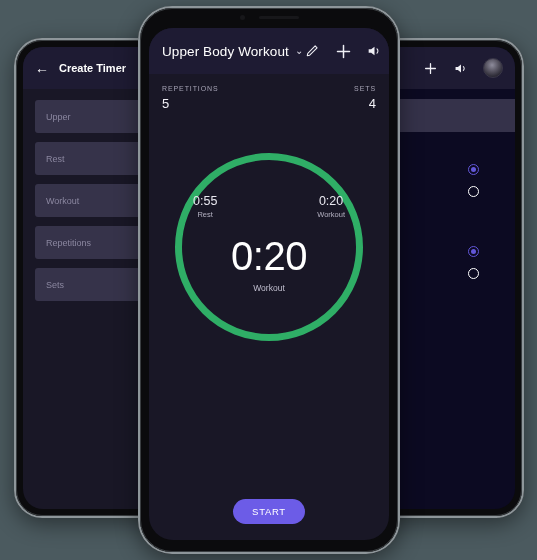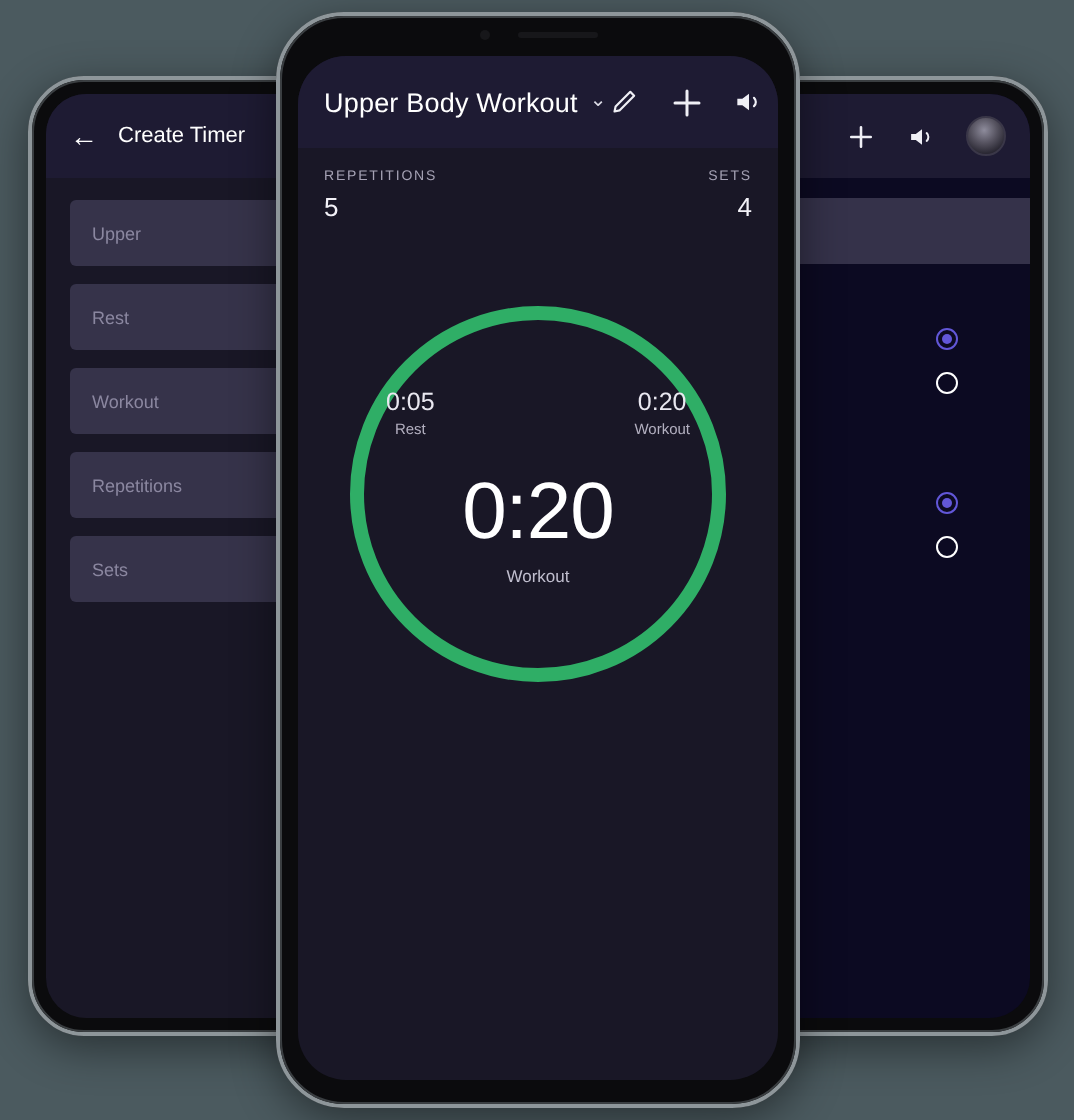--- a/index.html
+++ b/index.html
@@ -74,21 +74,21 @@
   .start-wrap { position:absolute; left:0; right:0; bottom:16px; display:flex;
                 justify-content:center; }
   .pill { background:#6c5ce7; color:#fff; border-radius:999px; border:none;
           font-family:"Liberation Sans", sans-serif; letter-spacing:.7px; cursor:pointer; }
   .btn-start { padding:7px 19px; font-size:9.5px; }
 
   
   .l-header { height:42px; background:#1e1b33; display:flex; align-items:center;
               padding:0 12px; gap:10px; }
   .l-back { color:#ffffff; font-size:14px; line-height:1; }
-  .l-title { color:#ffffff; font-size:11px; }
+  .l-title { color:#ffffff; font-size:11px;font-weight:bold; }
   .l-body { padding:11px 12px 0 12px; }
   .field { height:33px; background:#36334a; border-radius:3px; display:flex;
            align-items:center; padding:0 11px; margin-bottom:9px; }
   .field span { color:#8b87a0; font-size:9px; }
   .save-left { position:absolute; right:-22px; bottom:14px; }
   .btn-save { padding:6px 16px; font-size:8px; }
 
   
   .r-header { height:42px; background:#1e1b33; display:flex; align-items:center;
               justify-content:flex-end; padding:0 12px; gap:13px; }
@@ -232,30 +232,33 @@
           <div class="stat-lbl">SETS</div>
           <div class="stat-val">4</div>
         </div>
       </div>
 
       <div class="ring-wrap">
         <div class="ring"></div>
         <div class="ring-inner">
           <div class="mini-row">
             <div class="mini">
-              <div class="mini-t">0:05</div>
+              <div class="mini-t">0:55</div>
               <div class="mini-l">Rest</div>
             </div>
             <div class="mini">
               <div class="mini-t">0:20</div>
               <div class="mini-l">Workout</div>
             </div>
           </div>
           <div class="big-t">0:20</div>
           <div class="big-l">Workout</div>
         </div>
       </div>
 
+      <div class="start-wrap">
+        <button class="pill btn-start">START</button>
+      </div>
 
     </div>
   </div>
 
 </div>
 
 </body></html>

